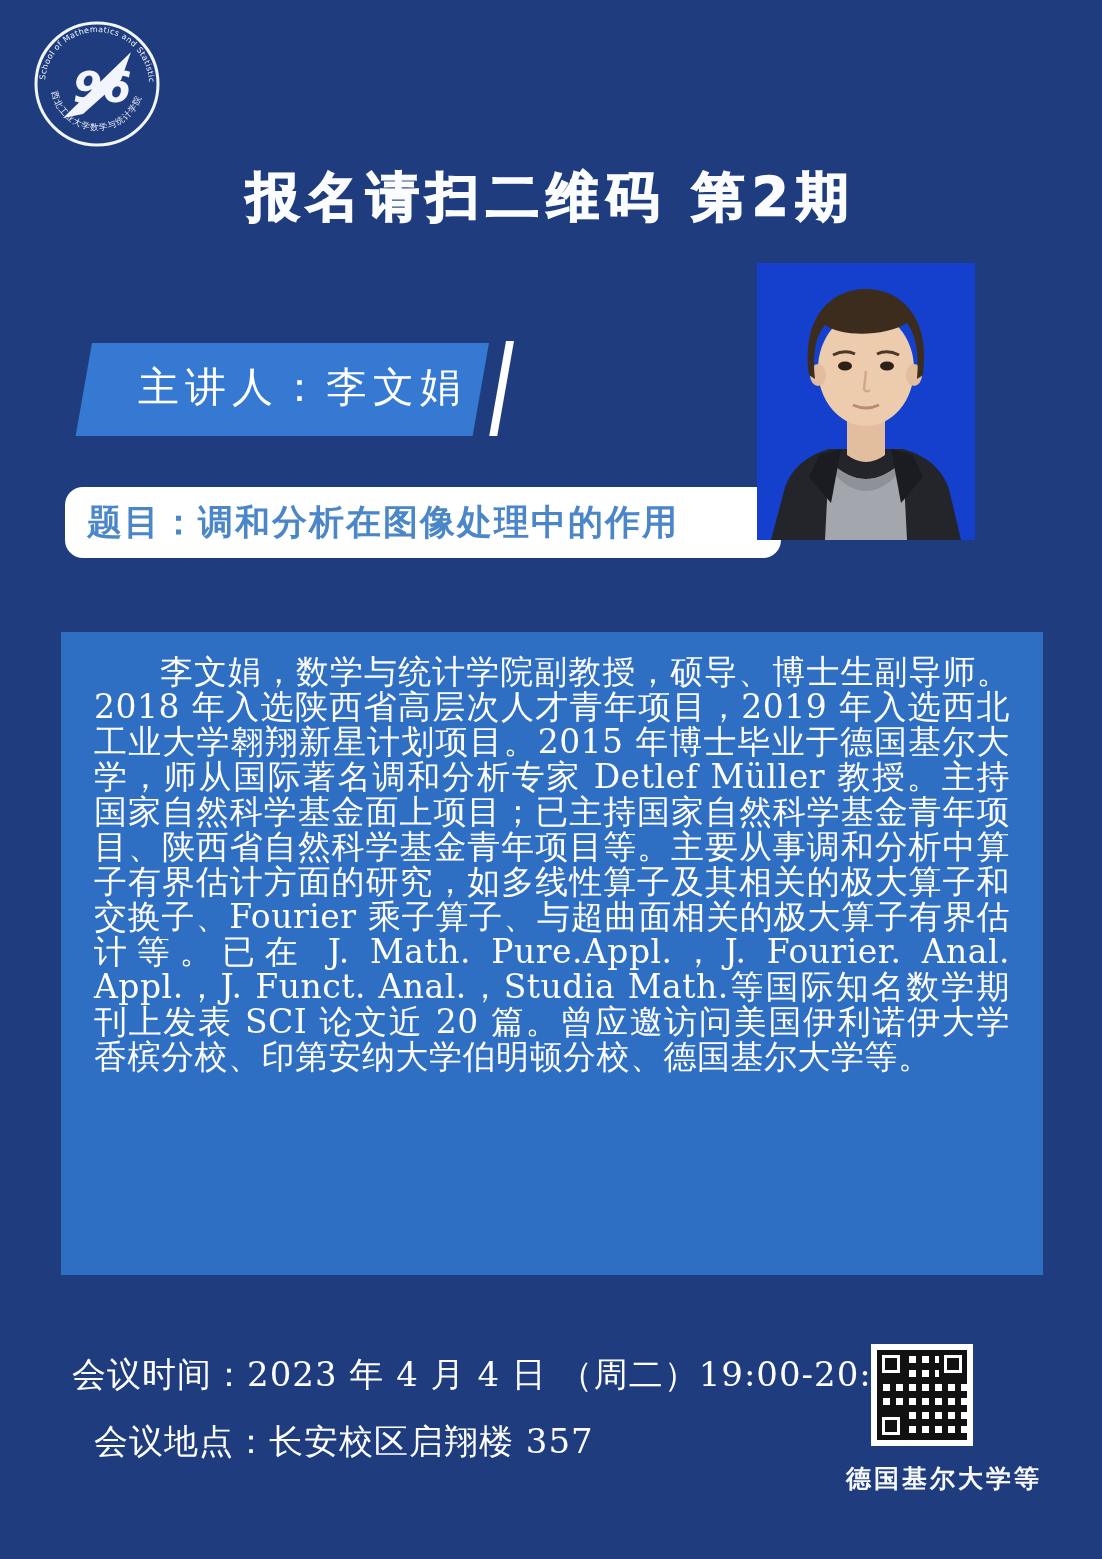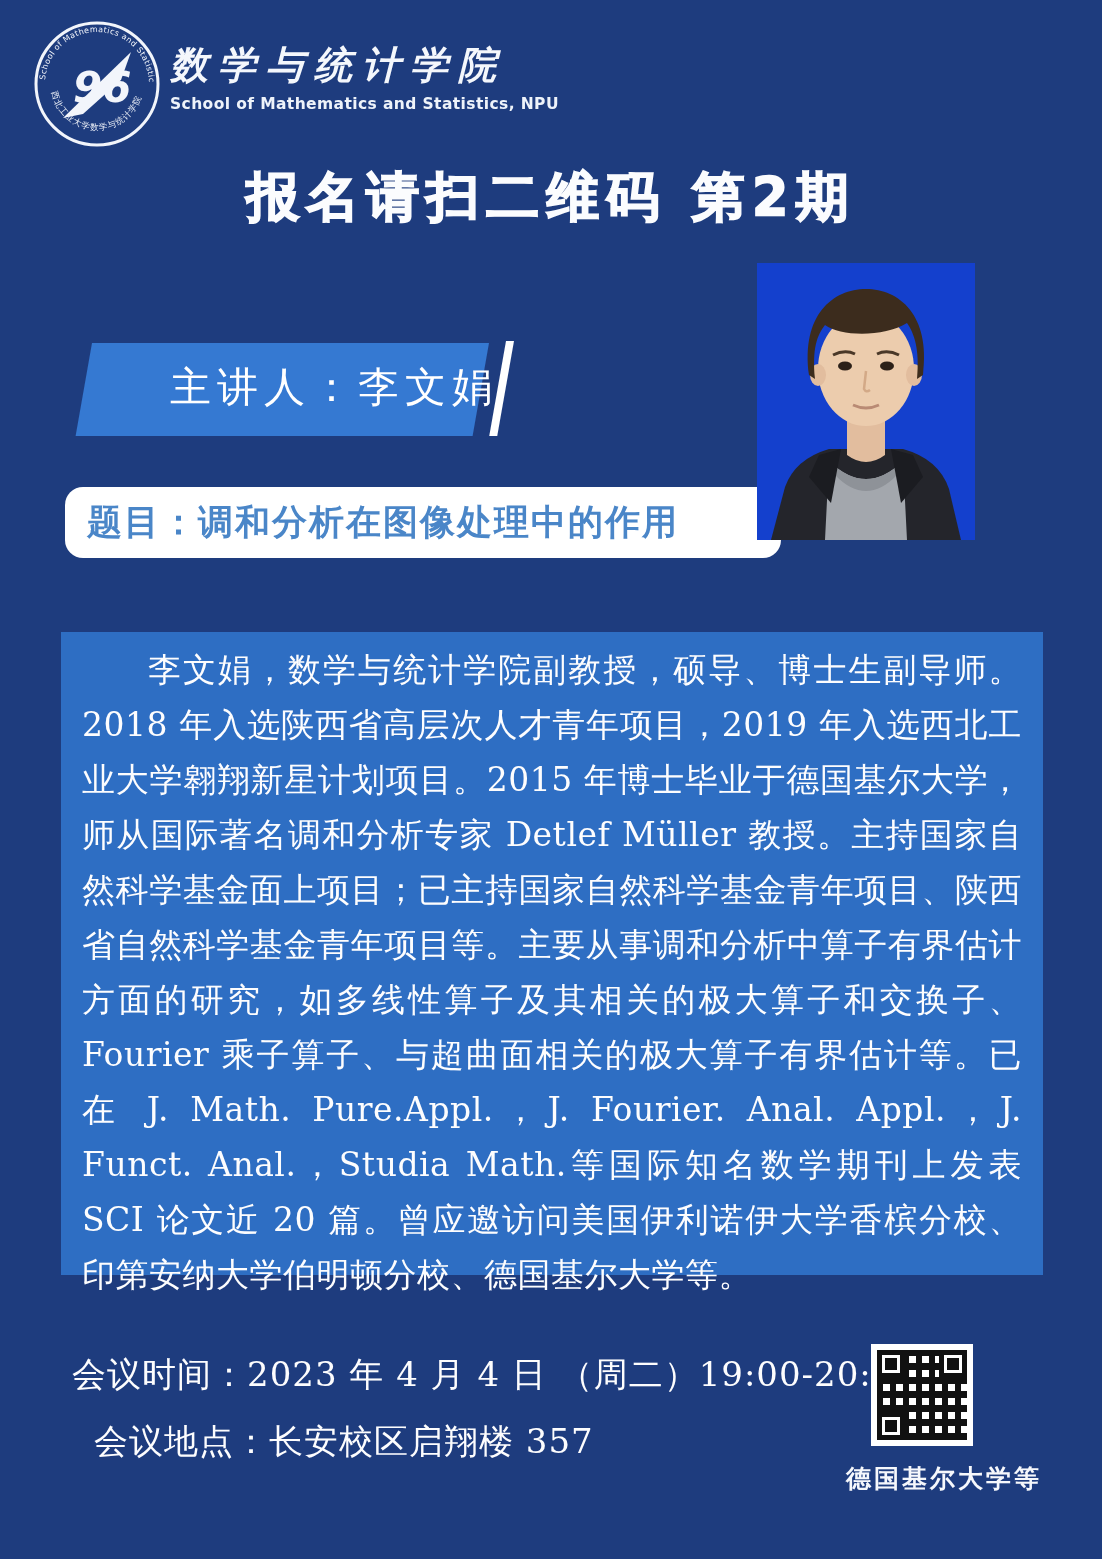--- a/index.html
+++ b/index.html
@@ -25,21 +25,21 @@
     font-size:53px;font-weight:900;letter-spacing:7px;color:#fbfcfe;
     -webkit-text-stroke:1.5px #fbfcfe;
   }
   
   .speaker-banner{
     position:absolute;left:92px;top:343px;width:397px;height:93px;
     background:#3579d2;transform:skewX(-10deg);transform-origin:top left;
   }
   .speaker-banner-text{
     position:absolute;left:138px;top:360px;font-size:41px;letter-spacing:6px;
-    color:#ffffff;font-family:"DejaVu Serif","Liberation Serif",serif;margin-left:32px;
+    color:#ffffff;font-family:"DejaVu Serif","Liberation Serif",serif;
   }
   .banner-accent{
     position:absolute;left:506px;top:341px;width:8px;height:95px;
     background:#ffffff;transform:skewX(-10deg);transform-origin:top left;
   }
   
   .topic-box{
     position:absolute;left:65px;top:487px;width:716px;height:71px;
     background:#ffffff;border-radius:18px;display:flex;align-items:center;
   }
@@ -48,22 +48,22 @@
     font-family:"DejaVu Serif","Liberation Serif",serif;
   }
   
   .photo{position:absolute;left:757px;top:263px;width:218px;height:277px;}
   
   .bio-panel{
     position:absolute;left:61px;top:632px;width:982px;height:643px;
     background:#2e6ec3;
   }
   .bio-text{
-    margin:0;padding:10px 21px 0 21px;
-    font-size:33px;line-height:55px;color:#fdfdfe;
+    margin:12px;padding:10px 21px 0 21px;
+    font-size:33px;line-height:35px;color:#fdfdfe;
     text-align:justify;text-indent:2em;letter-spacing:.5px;
     font-family:"DejaVu Serif","Liberation Serif",serif;
   }
   
   .meeting-time{
     position:absolute;left:72px;top:1352px;font-size:34px;letter-spacing:1px;color:#fdfdfe;
     font-family:"DejaVu Serif","Liberation Serif",serif;
   }
   .meeting-place{
     position:absolute;left:72px;top:1419px;font-size:34px;letter-spacing:1px;color:#fdfdfe;
@@ -104,24 +104,20 @@
     <text font-size="8" fill="#f2f5fb" letter-spacing="0.4">
       <textPath href="#arcTop" startOffset="4">School of Mathematics and Statistics, NPU</textPath>
     </text>
     <text font-size="8.5" fill="#f2f5fb" letter-spacing="1">
       <textPath href="#arcBottom" startOffset="8">西北工业大学数学与统计学院</textPath>
     </text>
     <path d="M30,98 L98,32 L88,60 L50,94 Z" fill="#f2f5fb"></path>
     <text x="40" y="82" font-size="42" font-weight="bold" font-style="italic" fill="#f2f5fb">96</text>
   </svg>
 
-  <div class="school-names">
-    <div class="school-cn">数学与统计学院</div>
-    <div class="school-en">School of Mathematics and Statistics, NPU</div>
-  </div>
 
   <div class="forum-title">报名请扫二维码 第2期</div>
 
   <div class="speaker-banner"></div>
   <div class="banner-accent"></div>
   <div class="speaker-banner-text">主讲人：李文娟</div>
 
   <div class="topic-box">
     <div class="topic-text">题目：调和分析在图像处理中的作用</div>
   </div>

